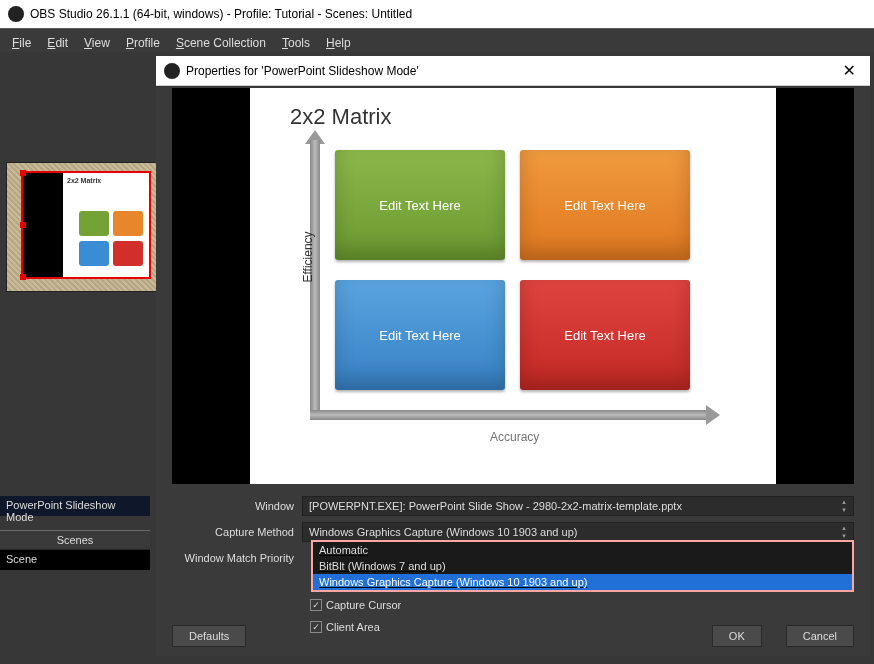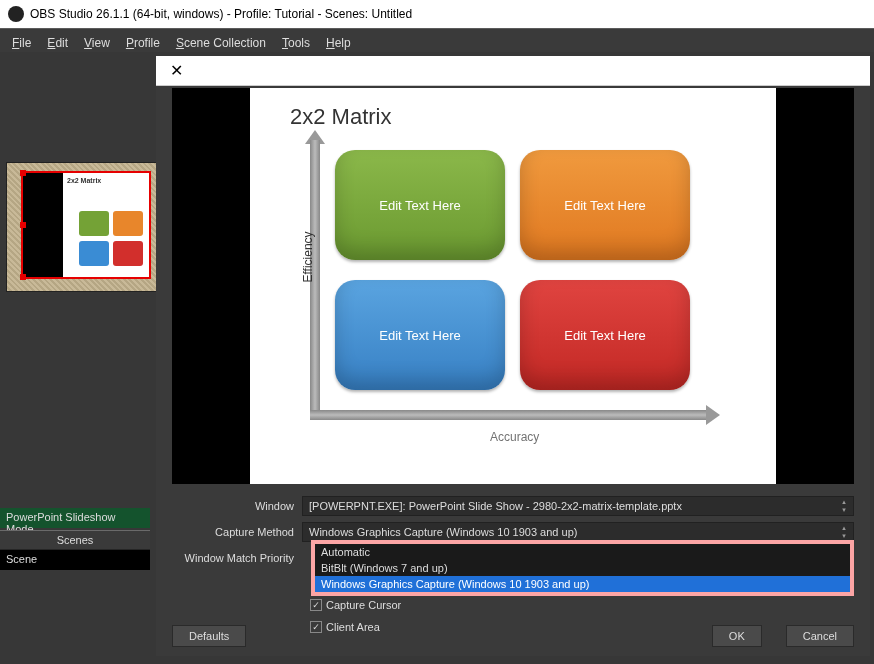--- a/index.html
+++ b/index.html
@@ -49,34 +49,34 @@
 .bp-black-r { position:absolute; top:0; right:0; width:78px; height:100%; background:#000; }
 .bp-slide { position:absolute; top:0; left:78px; right:78px; height:100%; background:#fff; padding:16px 20px; }
 .bp-title { font-size:22px; color:#333; font-weight:400; margin-bottom:10px; margin-left:20px; }
 .chart { position:relative; width:440px; height:310px; margin-left:20px; }
 .y-axis { position:absolute; left:20px; top:0; width:10px; height:280px; background:linear-gradient(90deg,#888,#bbb,#888); }
 .y-arrow { position:absolute; left:15px; top:-10px; width:0; height:0; border-left:10px solid transparent; border-right:10px solid transparent; border-bottom:14px solid #999; }
 .x-axis { position:absolute; left:20px; bottom:30px; height:10px; width:400px; background:linear-gradient(#888,#bbb,#888); }
 .x-arrow { position:absolute; right:10px; bottom:25px; width:0; height:0; border-top:10px solid transparent; border-bottom:10px solid transparent; border-left:14px solid #999; }
 .y-label { position:absolute; left:-8px; top:110px; transform:rotate(-90deg); font-size:12px; color:#333; }
 .x-label { position:absolute; bottom:6px; left:200px; font-size:12px; color:#737373; }
-.quad { position:absolute; width:170px; height:110px; border-radius:20px; color:#fff; font-size:13px; display:flex; align-items:center; justify-content:center; box-shadow: inset 0 -10px 20px rgba(0,0,0,0.2), 0 2px 3px rgba(0,0,0,0.3); }
+.quad { position:absolute; width:170px; height:110px; border-radius:3px; color:#fff; font-size:13px; display:flex; align-items:center; justify-content:center; box-shadow: inset 0 -10px 20px rgba(0,0,0,0.2), 0 2px 3px rgba(0,0,0,0.3); }
 .quad.green { background:linear-gradient(#8bb84a,#6a9930); top:10px; left:45px; }
 .quad.orange{ background:linear-gradient(#f09a3e,#e07820); top:10px; left:230px; }
 .quad.blue  { background:linear-gradient(#5aa4e0,#3780c4); top:140px; left:45px; }
 .quad.red   { background:linear-gradient(#e04440,#c22824); top:140px; left:230px; }
 
 
 .form { position:absolute; left:16px; right:16px; top:438px; color:#ddd; font-size:11px; }
 .form-row { display:flex; align-items:center; height:24px; margin-bottom:2px; }
 .form-label { width:130px; text-align:right; padding-right:8px; }
 .form-field { flex:1; background:#2c2c2c; border:1px solid #212121; padding:3px 6px; height:20px; position:relative; }
 .spinner { position:absolute; right:2px; top:1px; width:14px; height:16px; display:flex; flex-direction:column; }
 .spinner span { flex:1; font-size:7px; text-align:center; color:#999; line-height:7px; }
-.dropdown-list { position:absolute; top:484px; left:155px; right:16px; background:#1a1a1a; border:4px solid #fca5a5; z-index:20; font-size:11px; }
+.dropdown-list { position:absolute; top:484px; left:155px; right:16px; background:#1a1a1a; border:2px solid #fca5a5; z-index:20; font-size:11px;text-decoration:underline; }
 .dd-item { padding:2px 6px; color:#ddd; }
 .dd-item.hl { background:#2070d8; color:#fff; }
 .checkbox-row { display:flex; align-items:center; margin-left:138px; height:18px; }
 .cb { width:12px; height:12px; border:1px solid #888; margin-right:4px; display:flex; align-items:center; justify-content:center; font-size:9px; color:#ddd; }
 
 .buttons { position:absolute; bottom:9px; left:16px; right:16px; display:flex; }
 .btn { background:#4a4a4a; color:#ddd; font-size:11px; padding:4px 16px; border:1px solid #2a2a2a; cursor:default; }
 .btn + .btn { margin-left:24px; }
 .spacer { flex:1; }
 </style>
@@ -111,32 +111,36 @@
           <div class="mini-box bl"></div>
             <div class="mini-box r"></div>
         </div>
       </div>
       <div class="handle" style="top:-3px;left:-3px"></div>
       <div class="handle" style="top:50%;left:-3px;margin-top:-3px"></div>
       <div class="handle" style="bottom:-3px;left:-3px"></div>
     </div>
   </div>
 
-  <div class="list-item" style="top:456px;background:#14532d">
+  <div class="list-item" style="top:444px;background:#0f172a">
     <span>PowerPoint Slideshow Mode</span>
   </div>
   <div class="list-label" style="top:478px">
     <span>Scenes</span>
   </div>
   <div class="list-item" style="top:498px">
     <span>Scene</span>
   </div>
 
   <div class="dialog">
     <div class="dialog-titlebar">
+      <div class="left">
+        <div class="obs-icn"></div>
+        <span>Properties for 'PowerPoint Slideshow Mode'</span>
+      </div>
       <span class="close-x">✕</span>
     </div>
 
     <div class="big-preview">
       <div class="bp-black-l"></div>
       <div class="bp-black-r"></div>
       <div class="bp-slide">
         <div class="bp-title">2x2 Matrix</div>
         <div class="chart">
           <div class="y-arrow"></div>

